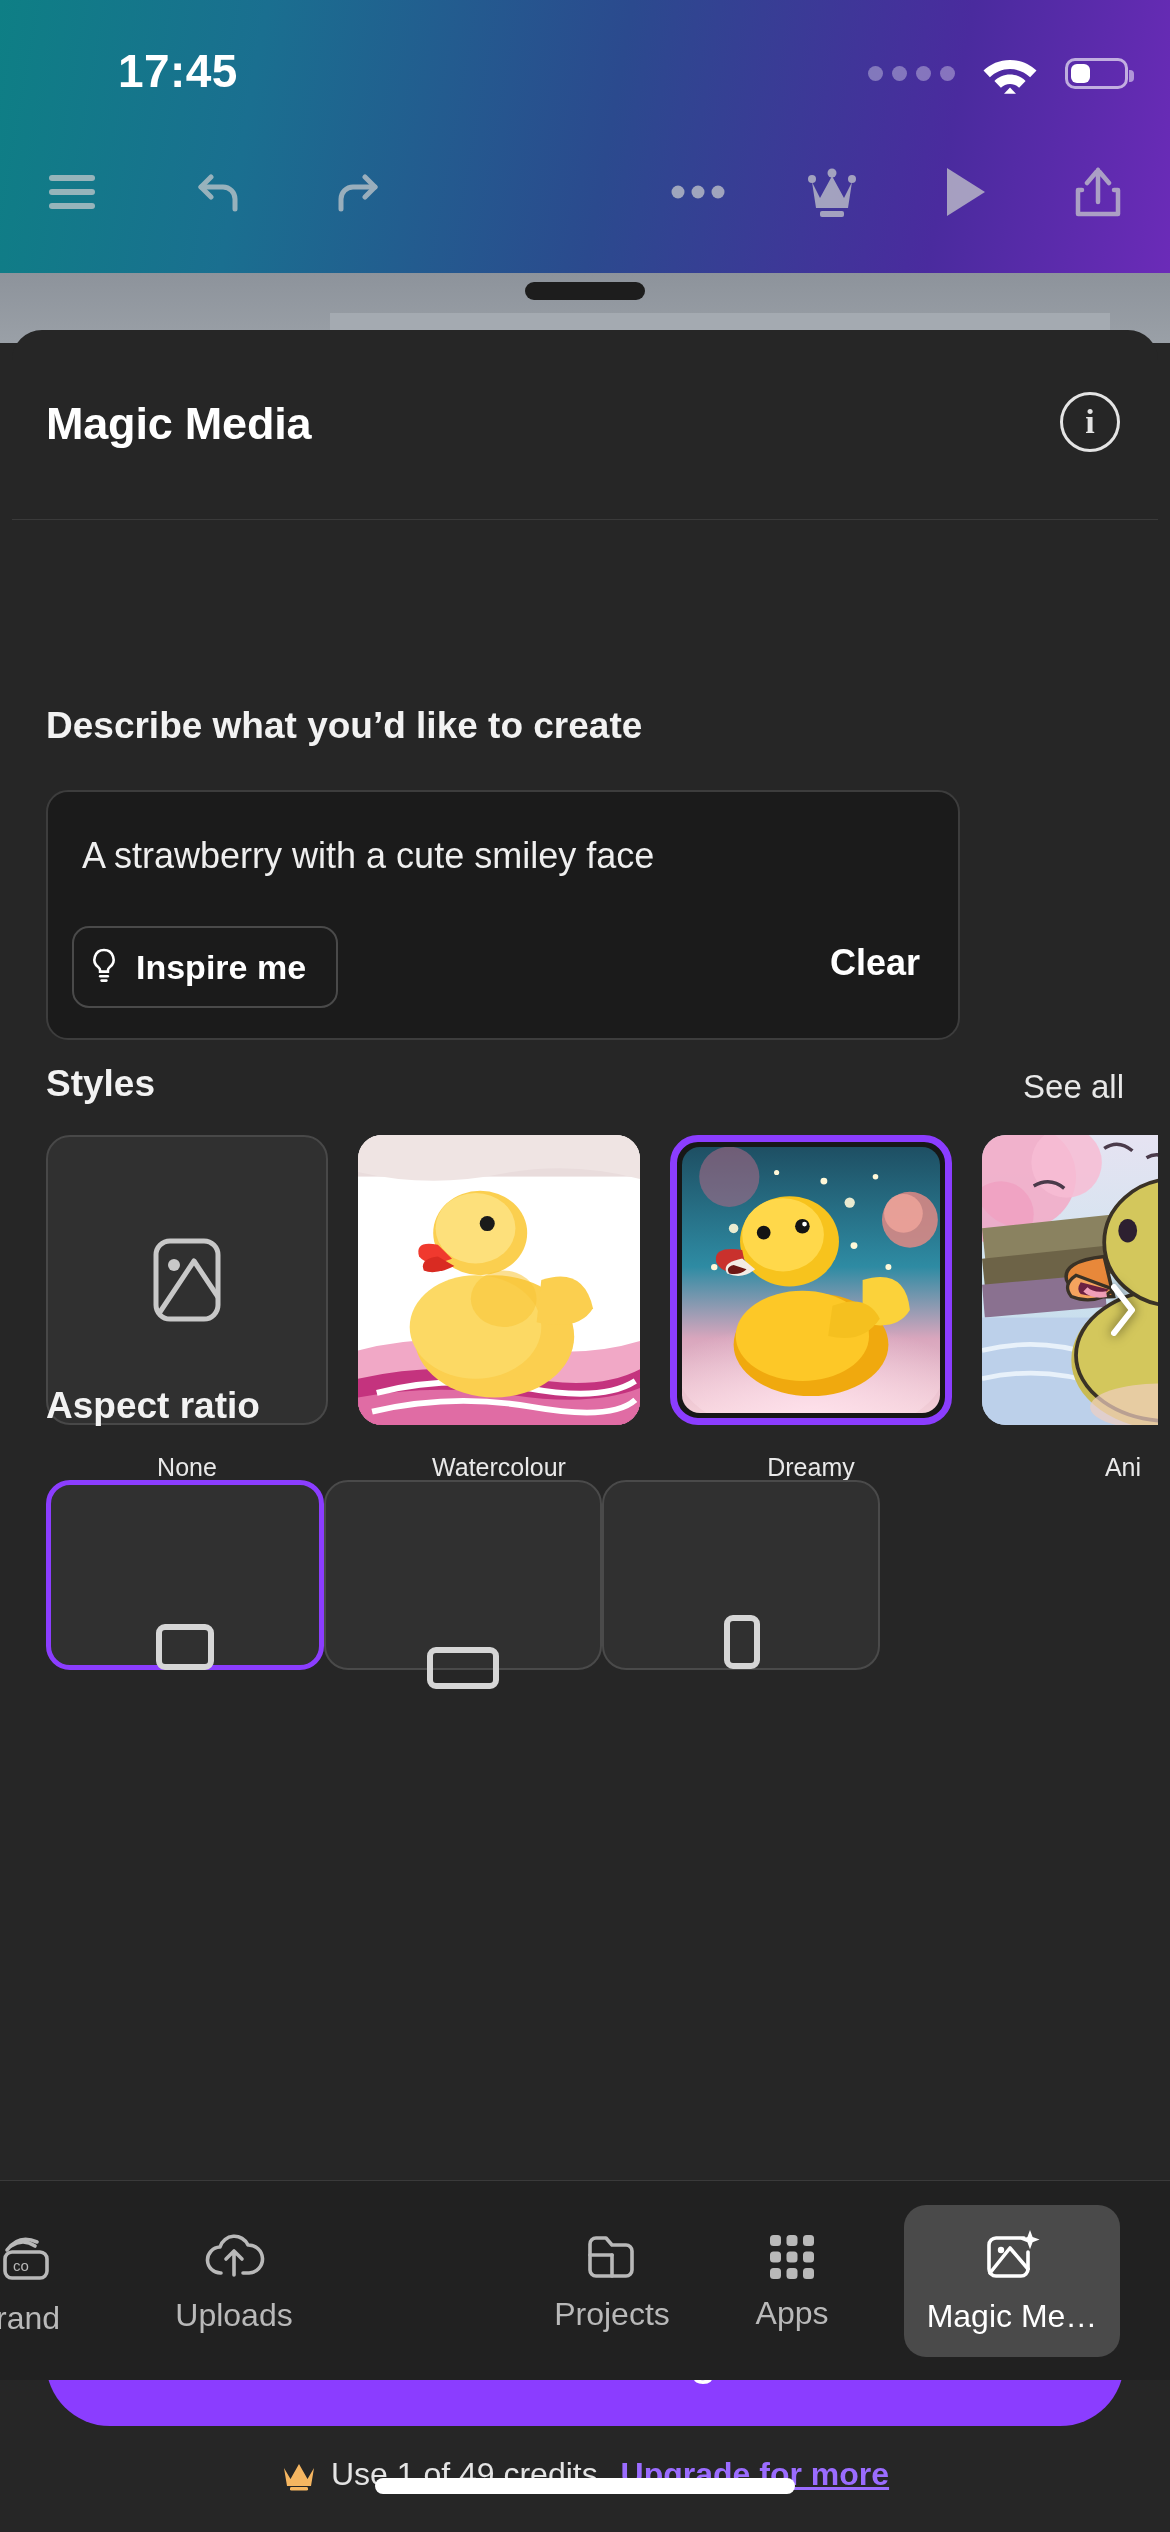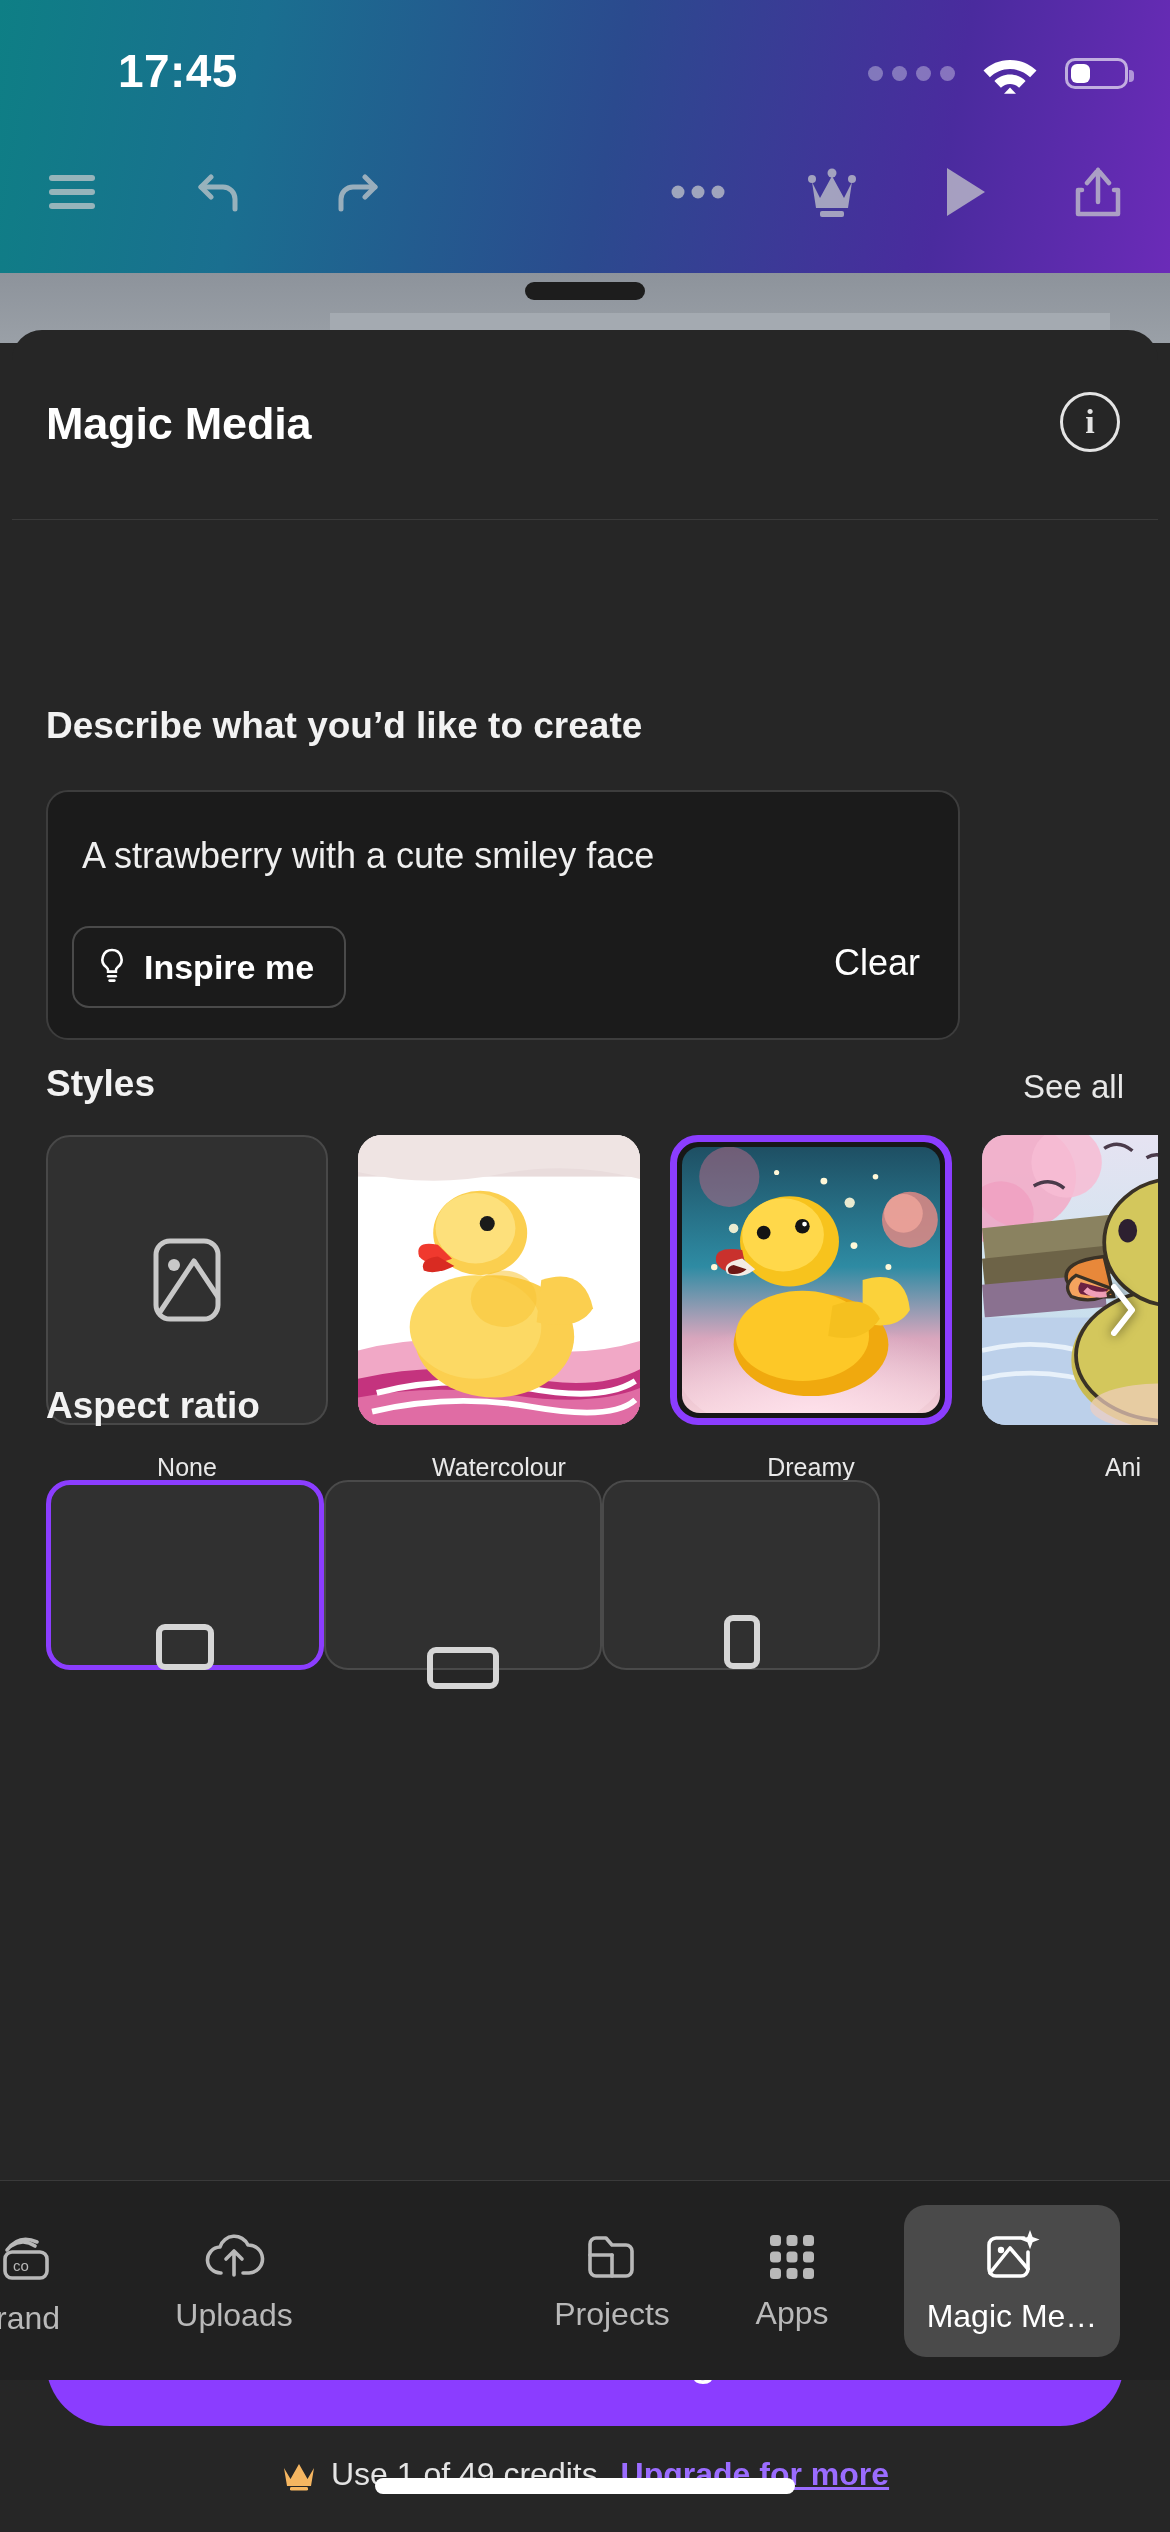--- a/index.html
+++ b/index.html
@@ -87,28 +87,28 @@
   .prompt-box {
     position:absolute; left:34px; top:270px; width:914px; height:250px;
     background:#1b1b1b; border:2px solid #3d3d3d; border-radius:22px;
   }
   .prompt-text {
     position:absolute; left:34px; top:40px; right:30px;
     font-size:36px; color:#efefef; line-height:1.35;
   }
   .inspire-btn {
     position:absolute; left:24px; bottom:30px;
-    height:82px; padding:0 30px 0 24px;
+    height:82px; padding:0 30px 0 16px;
     border:2px solid #4a4a4a; border-radius:17px;
     display:flex; align-items:center; gap:18px;
     color:#fff; font-size:34px; font-weight:600;
   }
   .clear-btn {
     position:absolute; right:38px; bottom:54px;
-    font-size:36px; font-weight:400; color:#fff;
+    font-size:36px; font-weight:700; color:#fff;
   }
 
   
   .styles-row { position:absolute; left:0; top:615px; width:1146px; height:300px; }
   .style-item { position:absolute; top:0; width:282px; }
   .style-thumb {
     width:282px; height:290px; border-radius:24px; overflow:hidden; position:relative;
     background:#333;
   }
   .style-item.sel .style-thumb {

